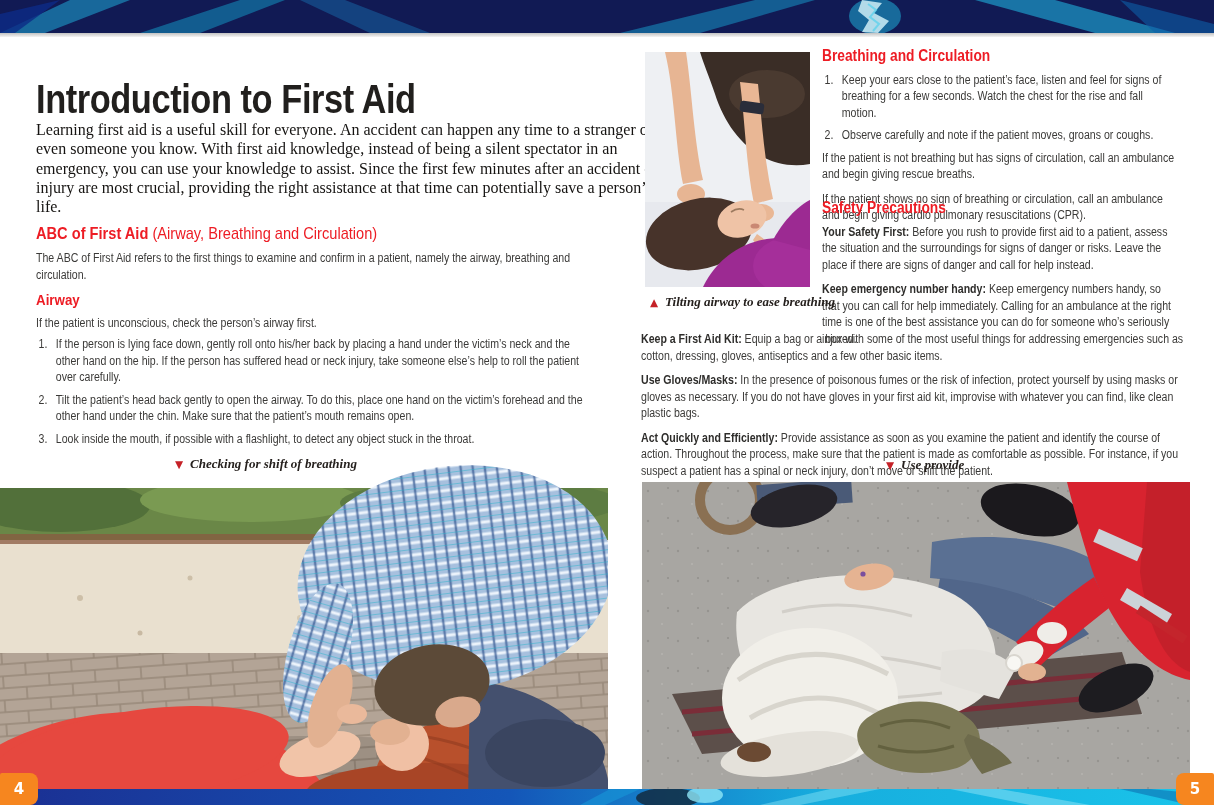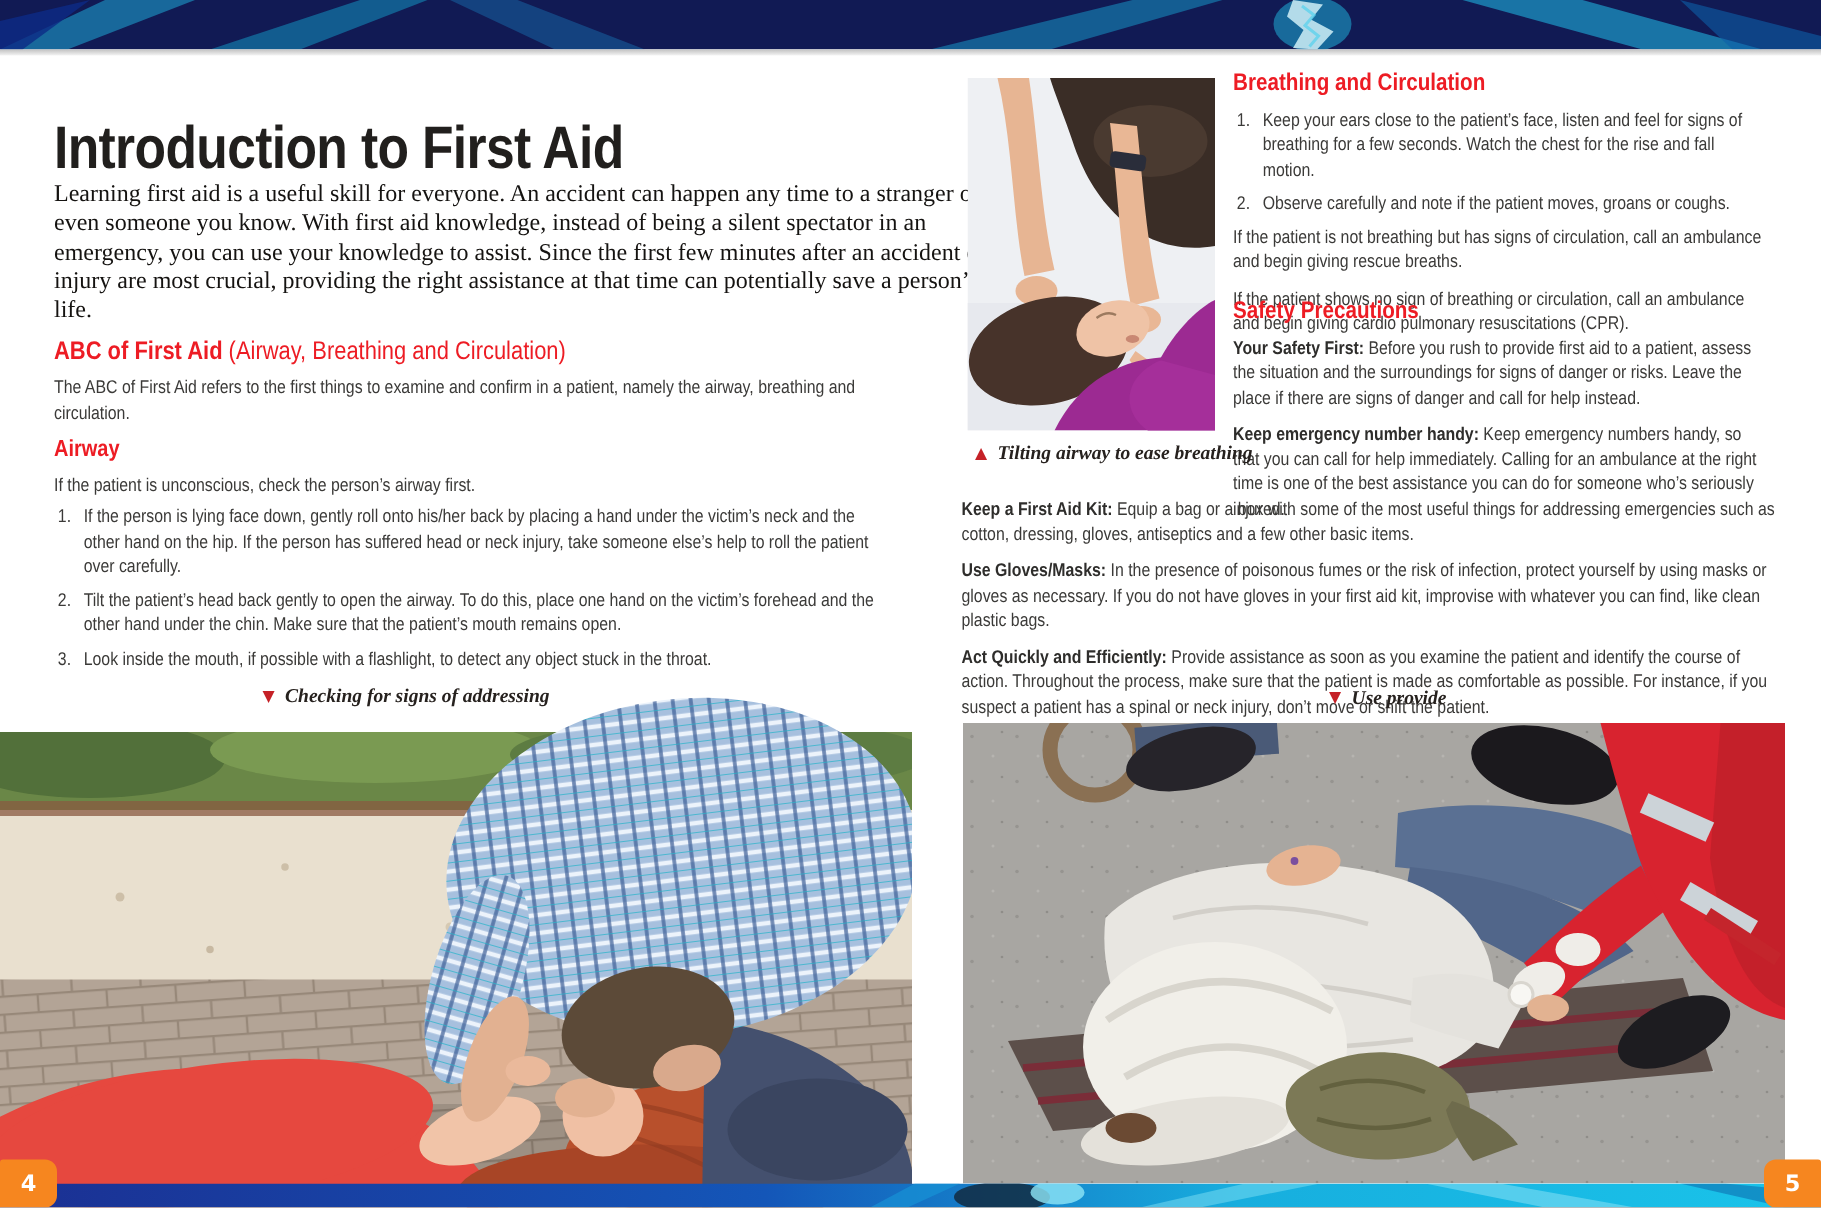--- a/index.html
+++ b/index.html
@@ -98,21 +98,21 @@
   <p class="abs body-txt sq" style="left:36px; top:315px; width:637px; margin:0;">If the patient is unconscious, check the person’s airway first.</p>
 
   <ol class="abs steps body-txt sq" style="left:36px; top:336px; width:637px;">
       <li>If the person is lying face down, gently roll onto his/her back by placing a hand under the victim’s neck and the other hand on the hip. If the person has suffered head or neck injury, take someone else’s help to roll the patient over carefully.</li>
       <li>Tilt the patient’s head back gently to open the airway. To do this, place one hand on the victim’s forehead and the other hand under the chin. Make sure that the patient’s mouth remains open.</li>
       <li>Look inside the mouth, if possible with a flashlight, to detect any object stuck in the throat.</li>
     </ol>
 
   <div class="abs caption" style="left:175px; top:457px;">
     <span class="tri">▼</span>
-    <span>Checking for signs of addressing</span>
+    <span>Checking for shift of breathing</span>
   </div>
 
   <div class="abs photo" style="left:0; top:448px;">
     <svg width="608" height="357" viewBox="0 0 608 357">
       <defs>
         <pattern id="plaid" width="12" height="12" patternUnits="userSpaceOnUse">
           <rect width="12" height="12" fill="#a7c0de"></rect>
           <path d="M0 6 H12" stroke="#ecf3fb" stroke-width="3"></path>
           <path d="M6 0 V12" stroke="#3c5e96" stroke-width="2.5" opacity=".7"></path>
           <path d="M0 0 H12" stroke="#27b3c9" stroke-width="1.2" opacity=".8"></path>

